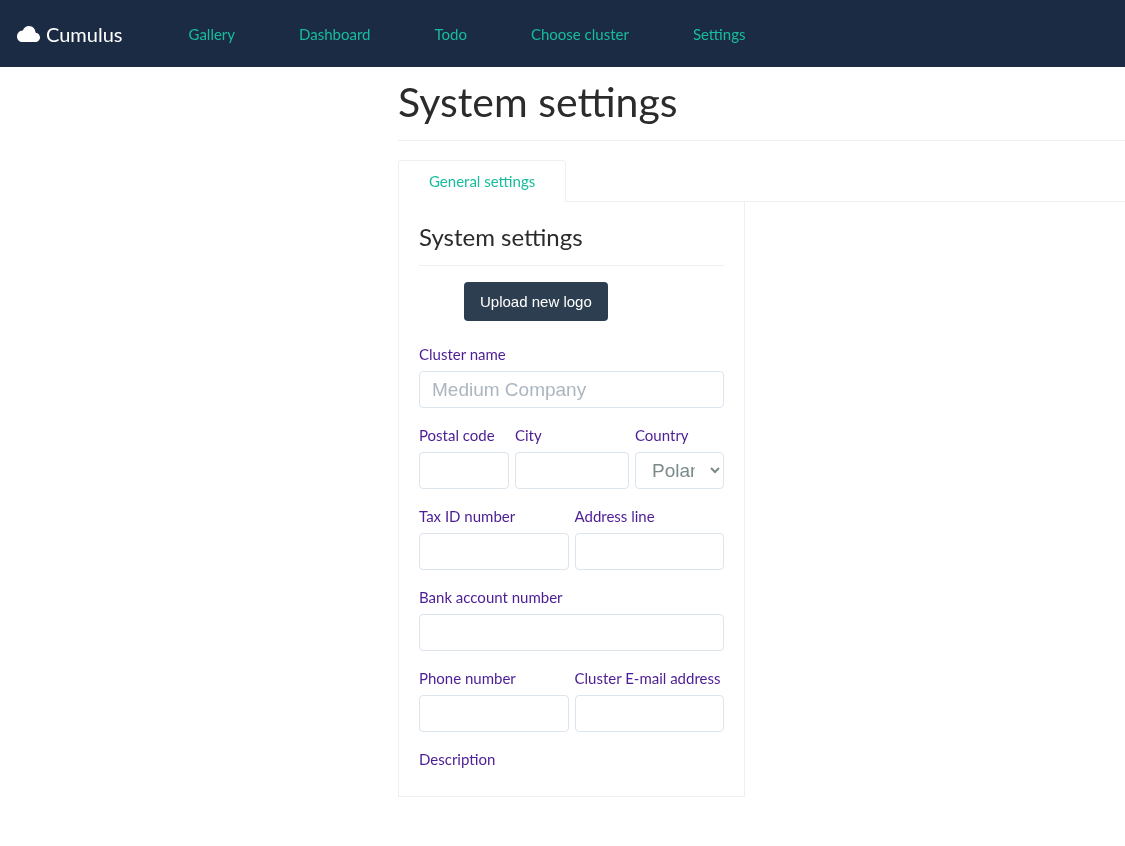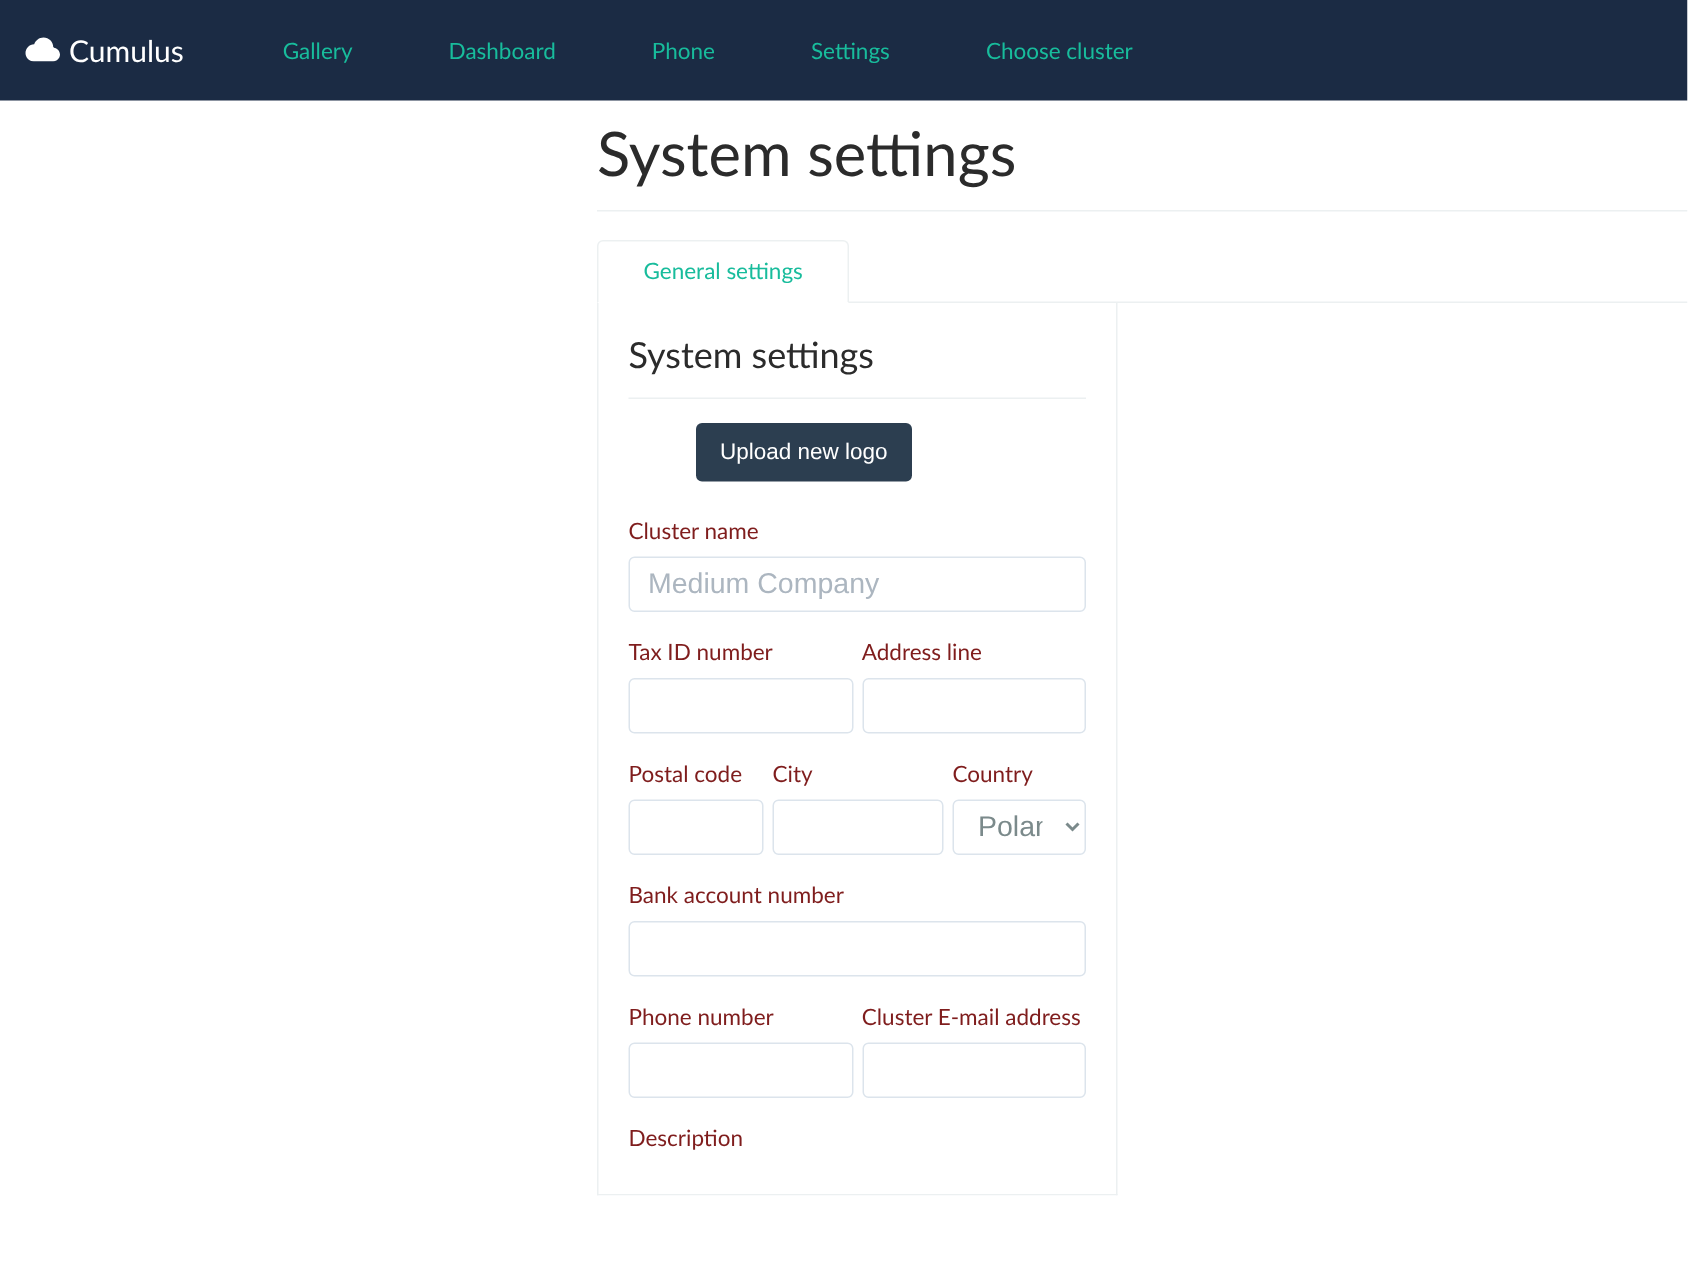--- a/index.html
+++ b/index.html
@@ -92,21 +92,21 @@
     font-size: 15px;
     cursor: pointer;
     margin-bottom: 24px;
     display: inline-block;
     margin-left: 45px;
   }
   .form-group { margin-bottom: 18px; }
   .form-label {
     display: block;
     font-size: 15px;
-    color: #7f1d1d;
+    color: #4c1d95;
     margin-bottom: 8px;
   }
   .form-control {
     width: 100%;
     height: 37px;
     border: 1px solid #dce4ec;
     border-radius: 4px;
     padding: 6px 12px;
     font-size: 19px;
     color: #2c3e50;
@@ -132,23 +132,23 @@
     <span>
       <svg width="24" height="18" viewBox="0 0 24 18">
         <path d="M19.5 8.5c0-3.6-2.9-6.5-6.5-6.5-2.9 0-5.3 1.9-6.2 4.5C3.5 6.6 1 9.2 1 12.4 1 15.5 3.5 18 6.6 18h12.8c2.5 0 4.6-2.1 4.6-4.6 0-2.3-1.8-4.3-4.1-4.6 0-.1.1-.2.1-.3z" fill="#fff"></path>
       </svg>
     </span>
     <span>Cumulus</span>
   </div>
   <div class="nav-links">
     <div class="nav-link">Gallery</div>
     <div class="nav-link">Dashboard</div>
-    <div class="nav-link">Phone</div>
+    <div class="nav-link">Todo</div>
+    <div class="nav-link">Choose cluster</div>
     <div class="nav-link">Settings</div>
-    <div class="nav-link">Choose cluster</div>
   </div>
 </div>
 
 <div class="main">
   <h1 class="page-title">System settings</h1>
   <hr class="hr">
 
   <div class="tabs">
     <div class="tab">General settings</div>
   </div>
@@ -158,50 +158,50 @@
     <hr class="panel-hr">
 
     <button class="btn-upload">Upload new logo</button>
 
     <div class="form-group">
       <label class="form-label">Cluster name</label>
       <input type="text" class="form-control" placeholder="Medium Company" style="">
     </div>
 
     <div class="form-group">
-    </div>
-
-    <div class="form-group row2">
-      <div>
-        <label class="form-label">Tax ID number</label>
-        <input type="text" class="form-control" style="">
-      </div>
-      <div>
-        <label class="form-label">Address line</label>
-        <input type="text" class="form-control" style="">
-      </div>
     </div>
 
     <div class="form-group row3">
       <div class="col-postal">
         <label class="form-label">Postal code</label>
         <input type="text" class="form-control" style="">
       </div>
       <div class="col-city">
         <label class="form-label">City</label>
         <input type="text" class="form-control" style="">
       </div>
       <div class="col-country">
         <label class="form-label">Country</label>
         <select class="form-control">
           <option>Poland</option>
         </select>
       </div>
     </div>
 
+    <div class="form-group row2">
+      <div>
+        <label class="form-label">Tax ID number</label>
+        <input type="text" class="form-control" style="">
+      </div>
+      <div>
+        <label class="form-label">Address line</label>
+        <input type="text" class="form-control" style="">
+      </div>
+    </div>
+
     <div class="form-group">
       <label class="form-label">Bank account number</label>
       <input type="text" class="form-control" style="">
     </div>
 
     <div class="form-group row2">
       <div>
         <label class="form-label">Phone number</label>
         <input type="text" class="form-control" style="">
       </div>

